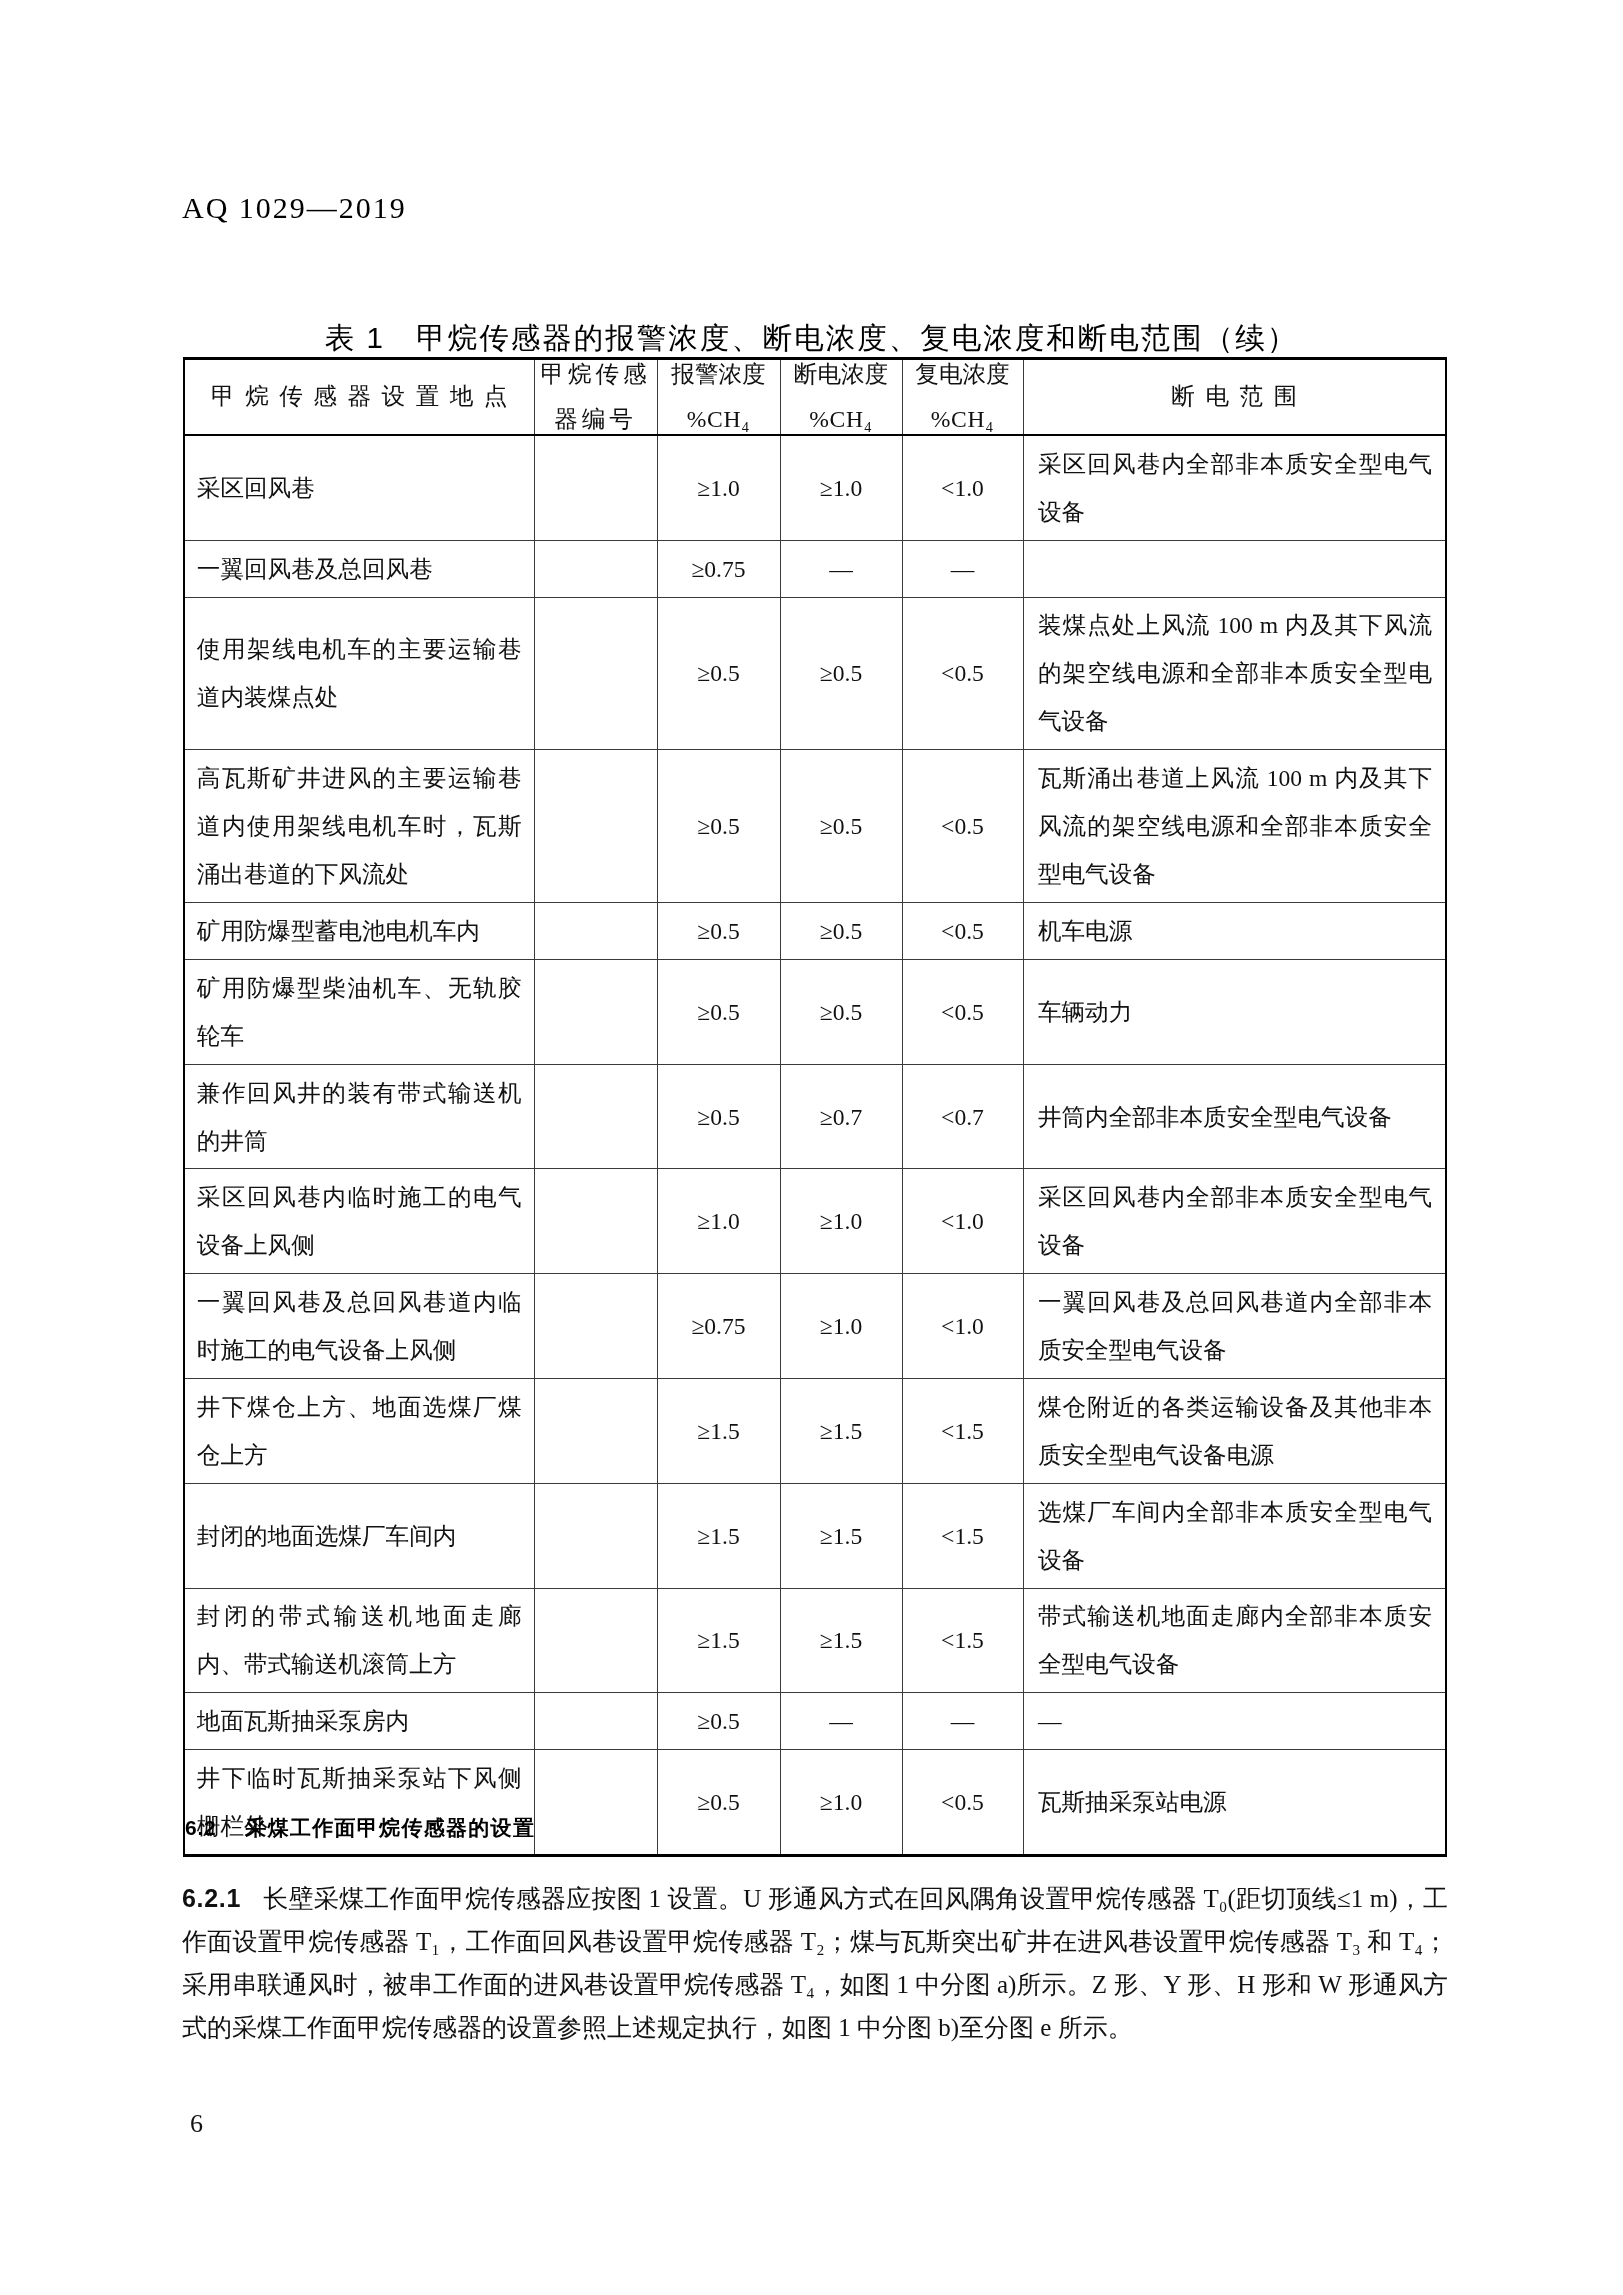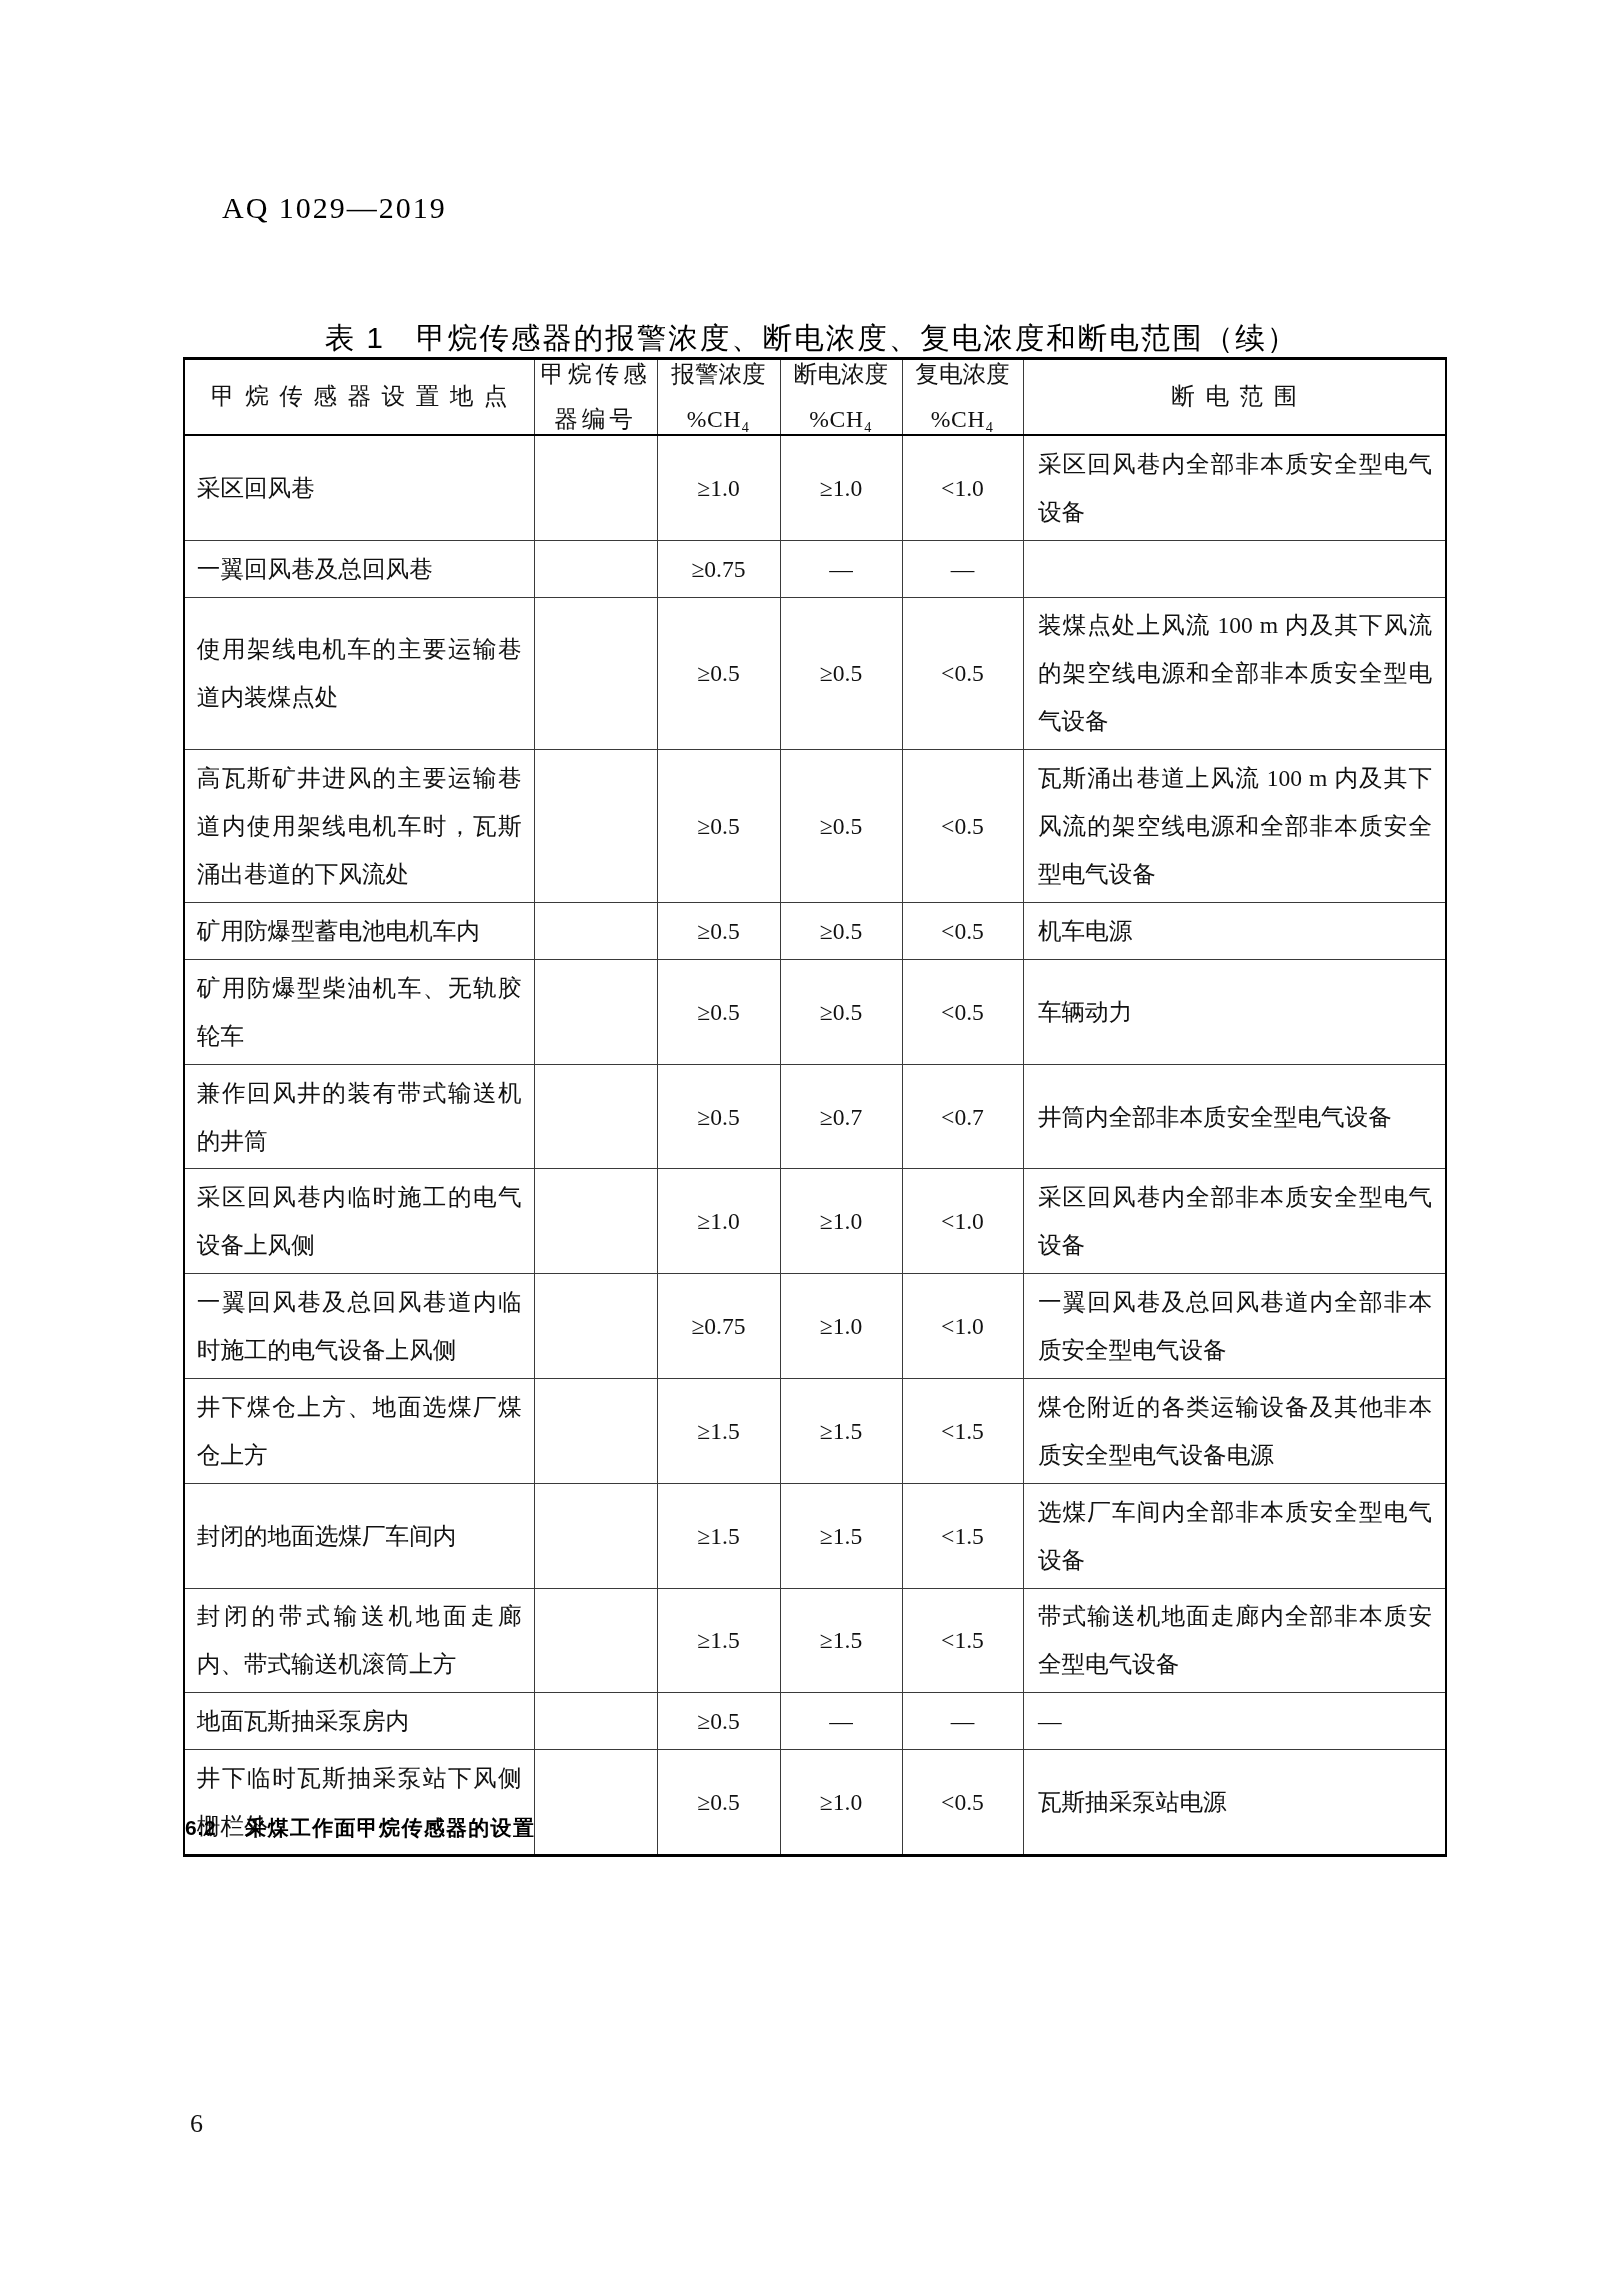--- a/index.html
+++ b/index.html
@@ -5,21 +5,21 @@
   html,body { margin:0; padding:0; background:#ffffff; }
   .page {
     position:relative;
     width:1623px; height:2295px;
     background:#ffffff;
     color:#111;
     font-family:"Liberation Serif","DejaVu Serif",serif;
   }
   .doc-header {
     position:absolute; left:182px; top:191px;
-    font-size:30px; letter-spacing:2px; color:#000;margin-left:40px;
+    font-size:30px; letter-spacing:2px; color:#000;
   }
   .table-title {
     position:absolute; left:0; right:0; top:296px;
     text-align:center;
     font-family:"Liberation Sans","DejaVu Sans",sans-serif;
     font-weight:normal; font-size:29.5px; letter-spacing:2px; color:#000;margin-top:23px;
   }
   table.sensor-table {
     position:absolute; left:183px; top:357px;
     width:1263px;
@@ -235,17 +235,20 @@
         <td class="c-val">&lt;0.5</td>
         <td class="c-range">瓦斯抽采泵站电源</td>
       </tr>
     </tbody>
   </table>
 
   <div class="section-heading">
     <span class="sec-num">6.2</span><span>采煤工作面甲烷传感器的设置</span>
   </div>
 
+  <p class="clause">
+    <span class="clause-num">6.2.1</span><span class="clause-text">长壁采煤工作面甲烷传感器应按图 1 设置。U 形通风方式在回风隅角设置甲烷传感器 T₀(距切顶线≤1 m)，工作面设置甲烷传感器 T₁，工作面回风巷设置甲烷传感器 T₂；煤与瓦斯突出矿井在进风巷设置甲烷传感器 T₃ 和 T₄；采用串联通风时，被串工作面的进风巷设置甲烷传感器 T₄，如图 1 中分图 a)所示。Z 形、Y 形、H 形和 W 形通风方式的采煤工作面甲烷传感器的设置参照上述规定执行，如图 1 中分图 b)至分图 e 所示。</span>
+  </p>
 
   <div class="page-number">6</div>
 
 </div>
 
 
 </body></html>

